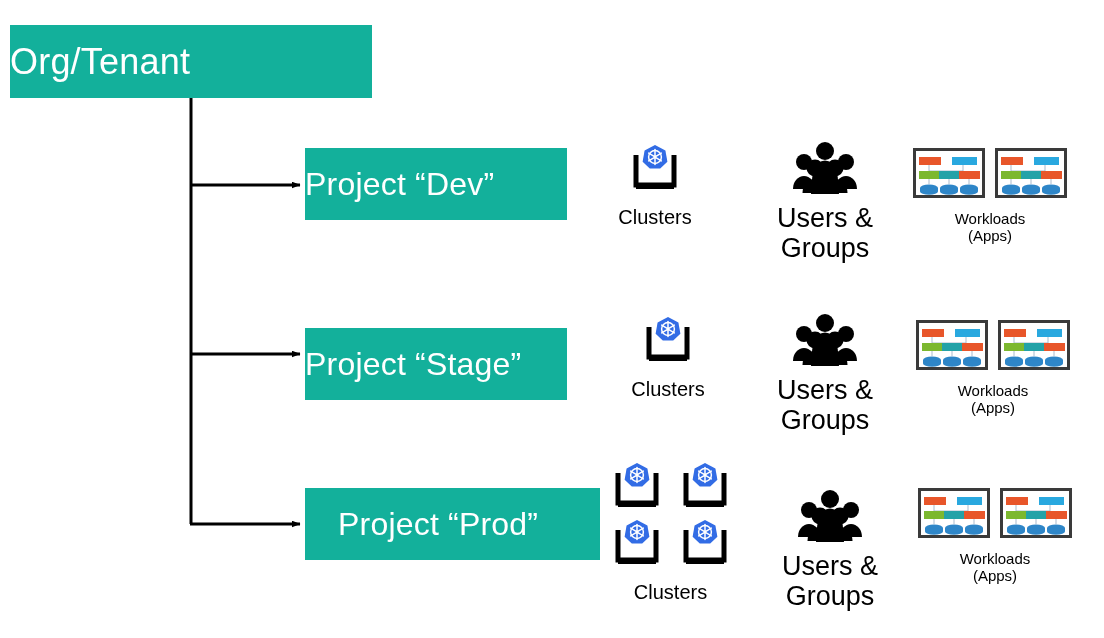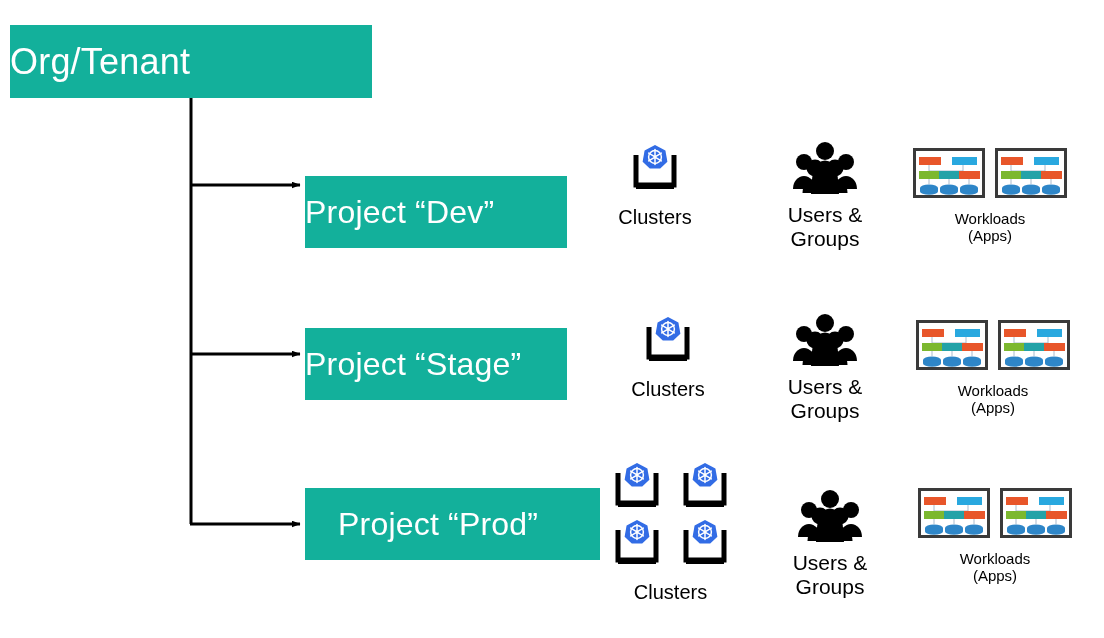--- a/index.html
+++ b/index.html
@@ -33,21 +33,21 @@
   }
   #org-box {
     left: 10px; top: 25px; width: 362px; height: 73px;
     font-size: 36px;
   }
   .project-box {
     width: 262px; height: 72px;
     font-size: 32px;
     left: 305px;
   }
-  #project-box-0 { top: 148px; margin-top: 28px; }
+  #project-box-0 { top: 148px; }
   #project-box-1 { top: 328px; }
   #project-box-2 { top: 488px; padding-left: 33px; }
 
   
   #connectors {
     position: absolute;
     left: 0; top: 0;
     width: 1104px; height: 638px;
     pointer-events: none;
   }
@@ -59,21 +59,21 @@
     flex-direction: column;
     align-items: center;
   }
   .res-label {
     text-align: center;
     color: #000000;
     line-height: 1.12;
     white-space: pre-line;
   }
   .label-clusters { font-size: 20px; }
-  .label-users    { font-size: 21px; font-weight: 400; }
+  .label-users    { font-size: 27px; font-weight: 400; }
   .label-workloads{ font-size: 15px; }
 
   
   .cluster-grid {
     display: grid;
     justify-items: center;
     align-items: start;
   }
   .cluster-grid.one  { grid-template-columns: repeat(1, 1fr); }
   .cluster-grid.four { grid-template-columns: repeat(2, 1fr); column-gap: 12px; row-gap: 9px; }

